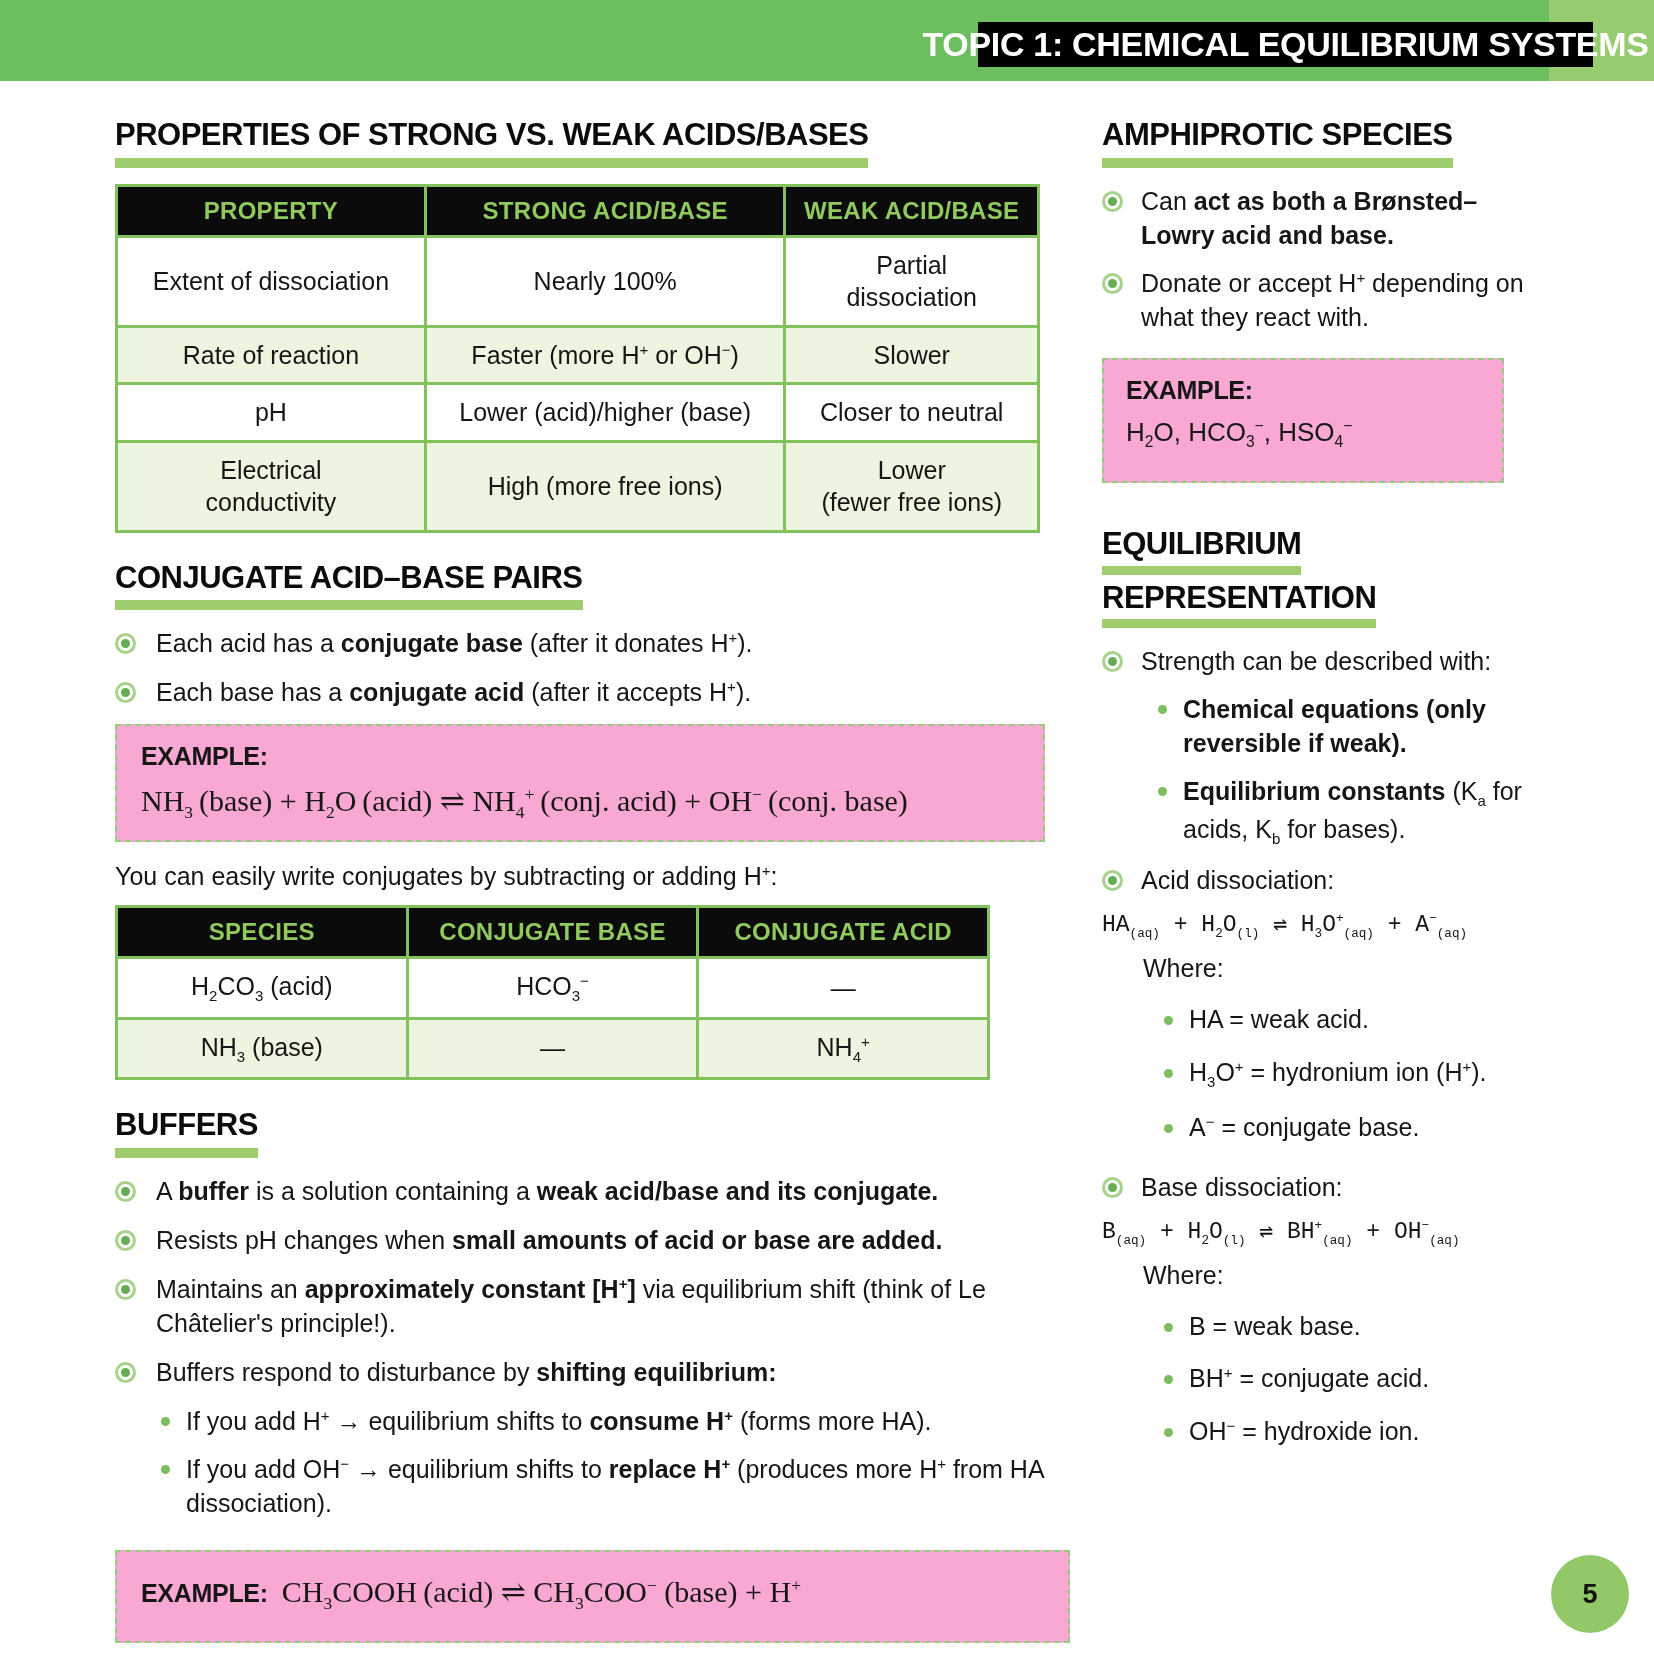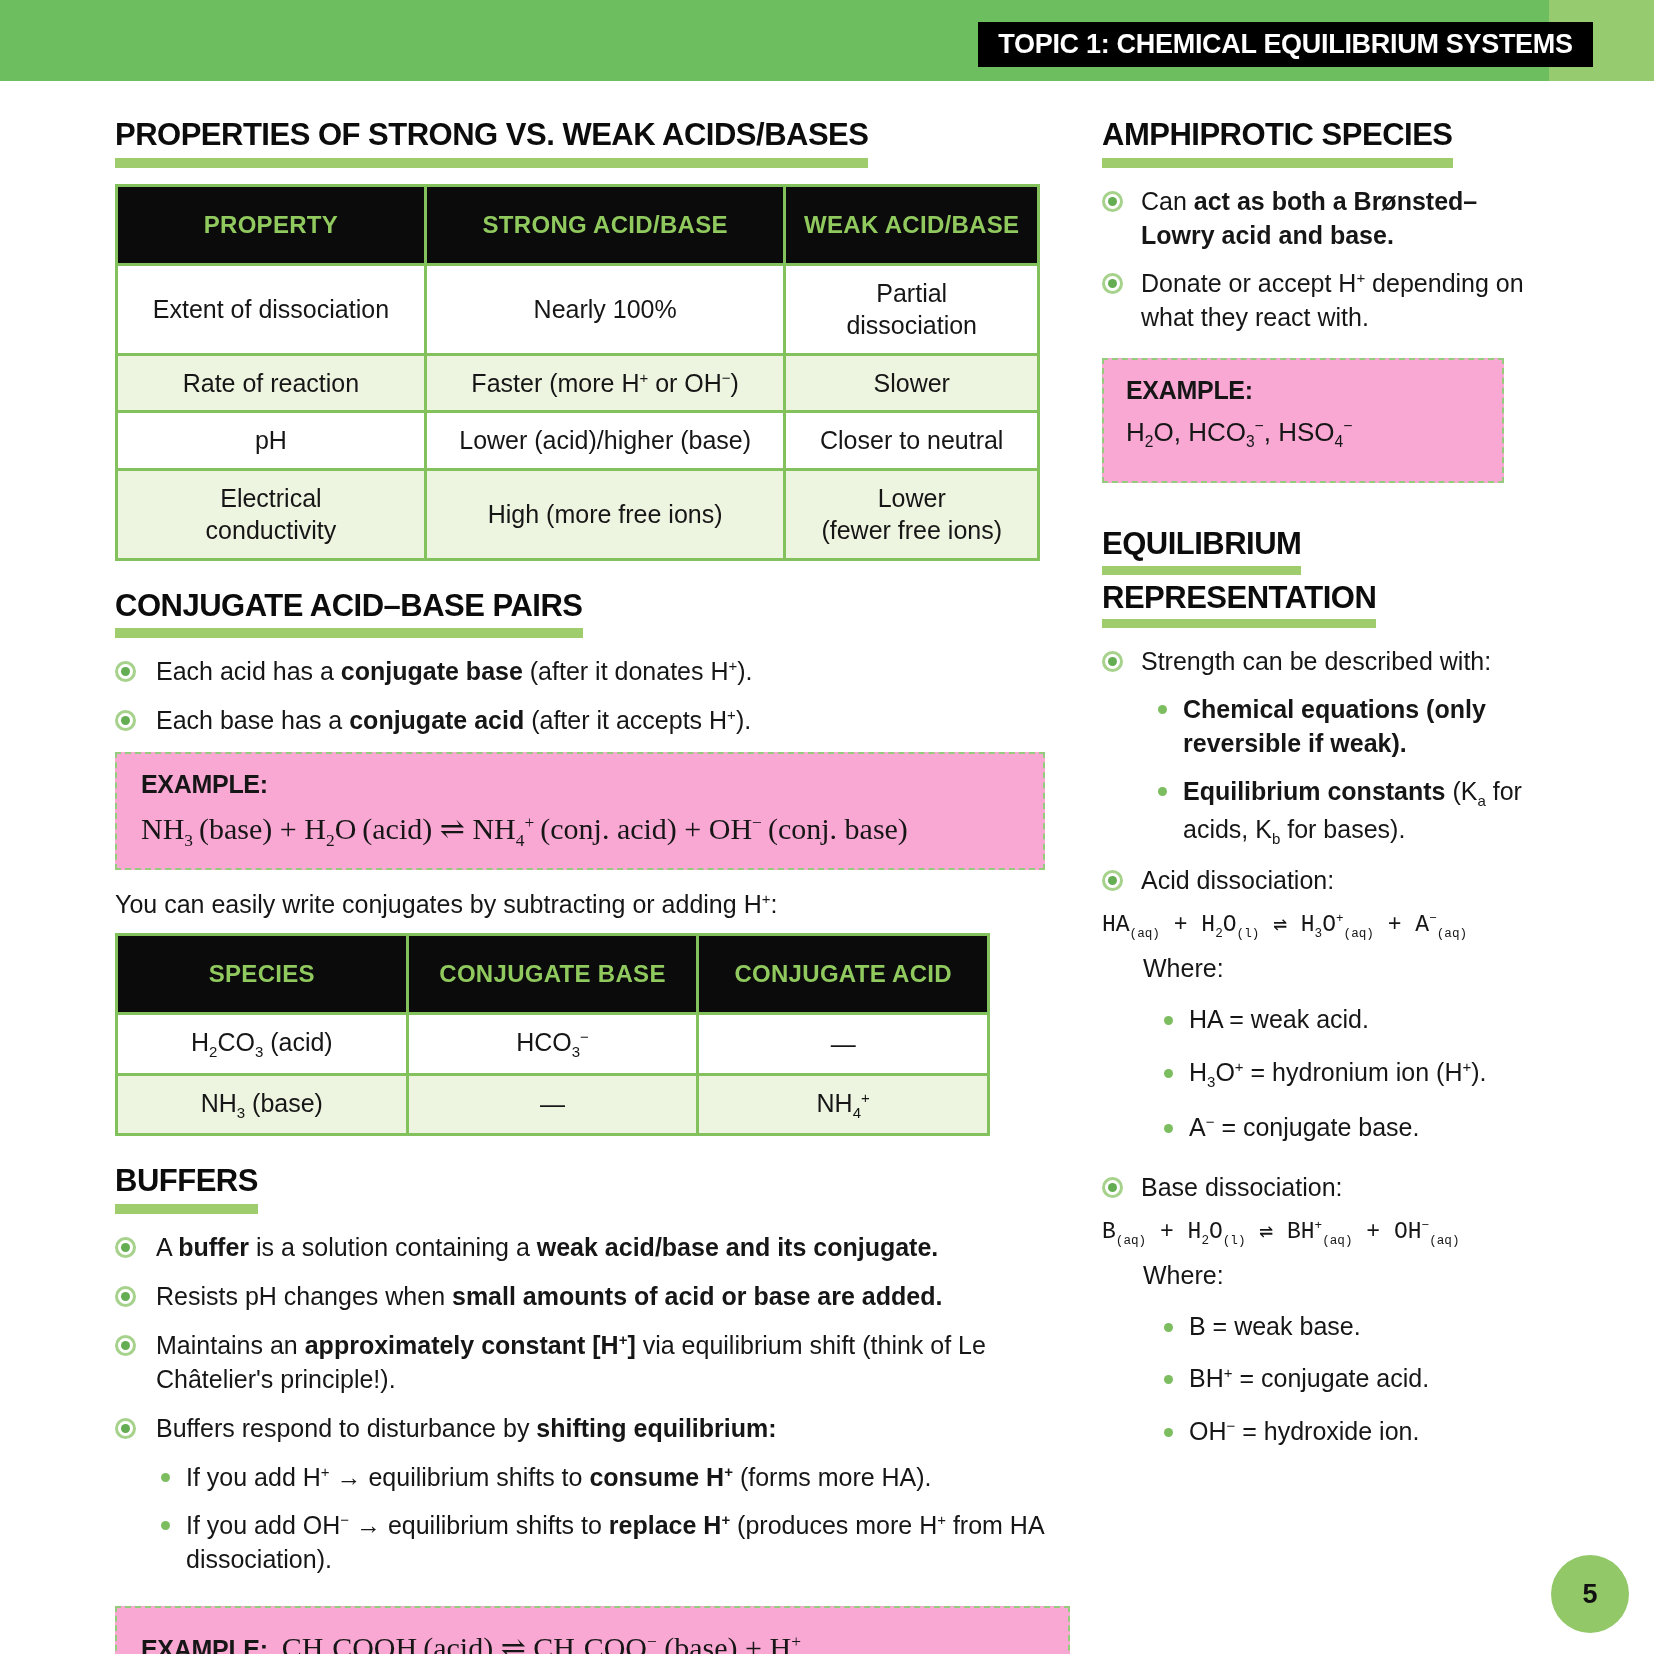--- a/index.html
+++ b/index.html
@@ -8,37 +8,37 @@
     width:1654px; height:1654px; position:relative; overflow:hidden;
     font-family:"Liberation Sans","DejaVu Sans",sans-serif;
     color:#161616;
   }
   
   .banner { position:absolute; top:0; left:0; width:1549px; height:81px; background:#6cbe5e; }
   .banner-light { position:absolute; top:0; left:1549px; width:105px; height:81px; background:#97cb70; }
   .topic-box {
     position:absolute; top:22px; left:978px; width:615px; height:45px;
     background:#000; color:#fff; display:flex; align-items:center; justify-content:center;
-    font-weight:bold; font-size:27px; letter-spacing:-0.3px; white-space:nowrap;
+    font-weight:bold; font-size:34px; letter-spacing:-0.3px; white-space:nowrap;
   }
   
   .col-left  { position:absolute; left:115px;  top:118px; width:970px; }
   .col-right { position:absolute; left:1102px; top:118px; width:443px; }
   
   h2 { font-size:31px; font-weight:bold; color:#0c0c0c; letter-spacing:-0.5px; line-height:1.12; }
   .hu { display:inline-block; border-bottom:10px solid #9fcd6d; padding-bottom:5px; }
   .h-wrap { margin-bottom:16px; }
   
   table.gtable { border-collapse:collapse; margin-bottom:28px; }
   table.t1 { width:925px; }
   table.t2 { width:875px; }
   .gtable th, .gtable td { border:3px solid #82c15c; text-align:center; vertical-align:middle; }
   .gtable th {
     background:#0b0b0b; color:#90c95e; font-size:24px; font-weight:bold;
-    letter-spacing:0.3px; padding:24px 8px;
+    letter-spacing:0.3px; padding:10px 8px;
   }
   .gtable td { font-size:25px; padding:11px 10px; line-height:1.3; background:#fff; }
   .gtable tbody tr:nth-child(even) td { background:#edf4df; }
   .t1 th:nth-child(1), .t1 td:nth-child(1) { width:33.5%; }
   .t1 th:nth-child(2), .t1 td:nth-child(2) { width:39%; }
   .t1 th:nth-child(3), .t1 td:nth-child(3) { width:27.5%; }
   .t2 th, .t2 td { width:33.33%; }
   
   .bullet { display:flex; gap:20px; margin:15px 0; font-size:25px; line-height:1.36; }
   .b-icon {

